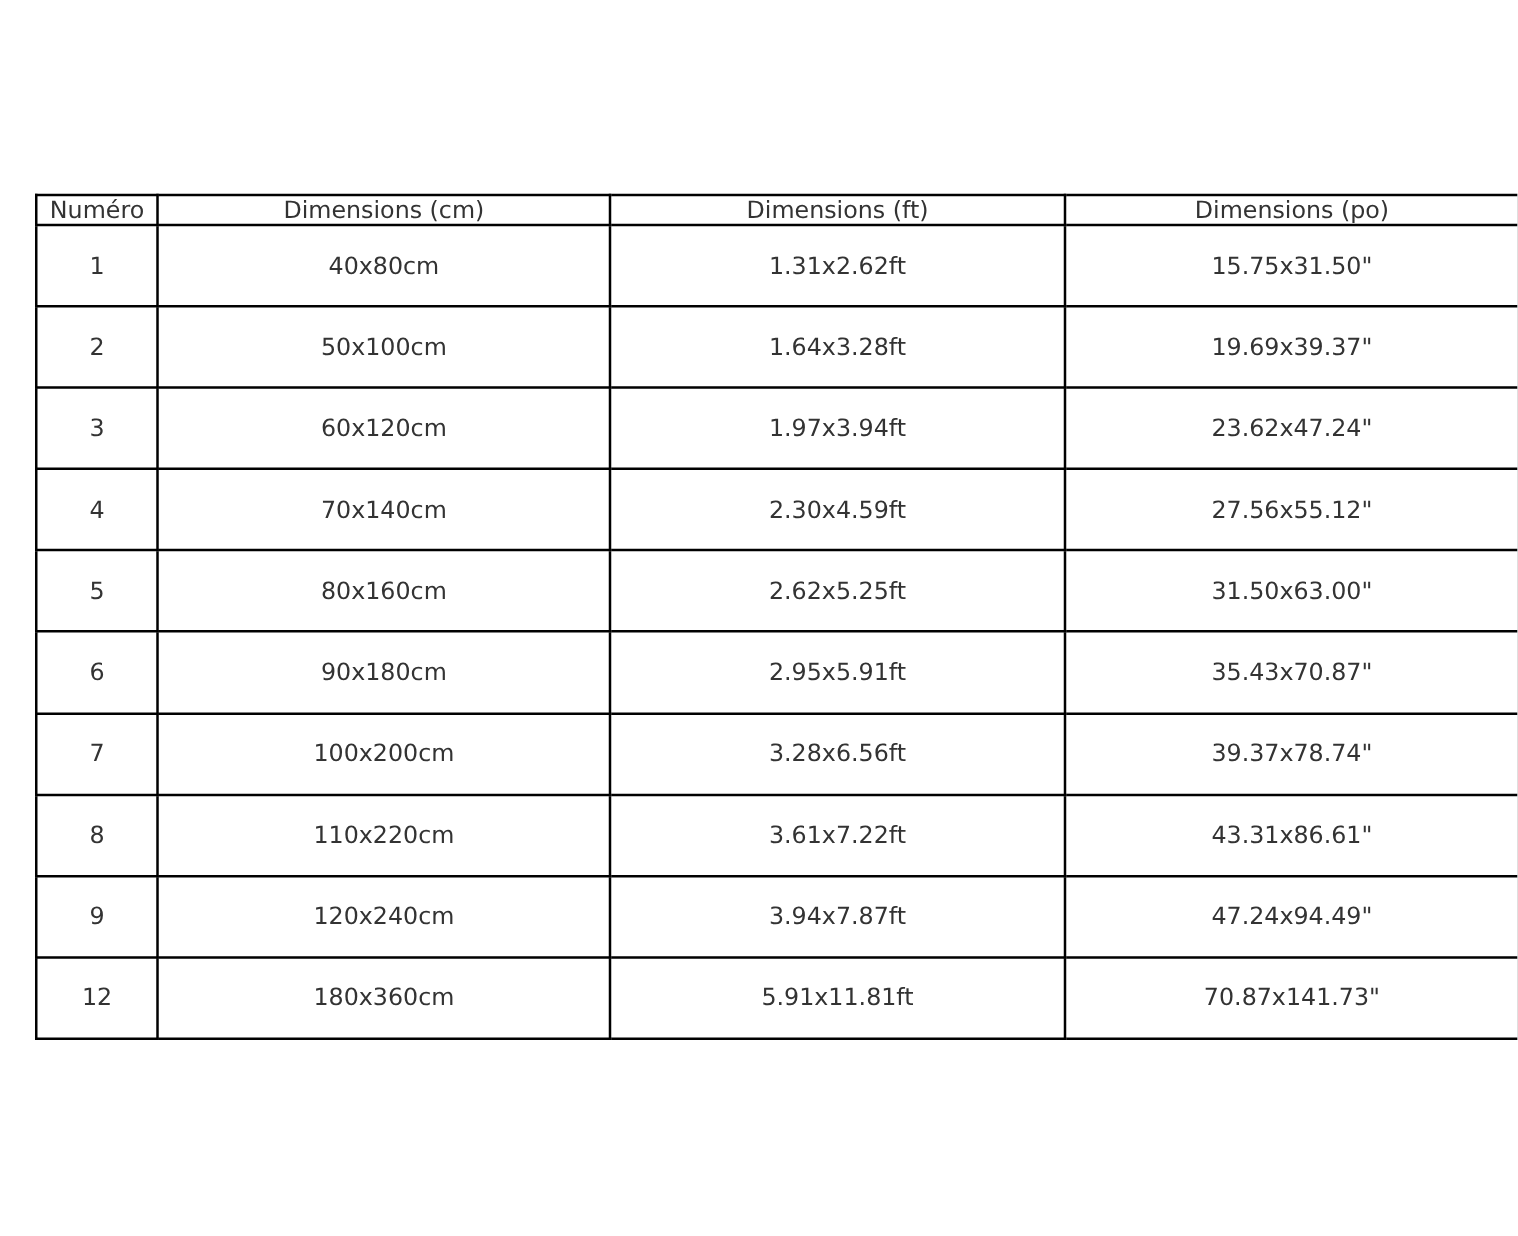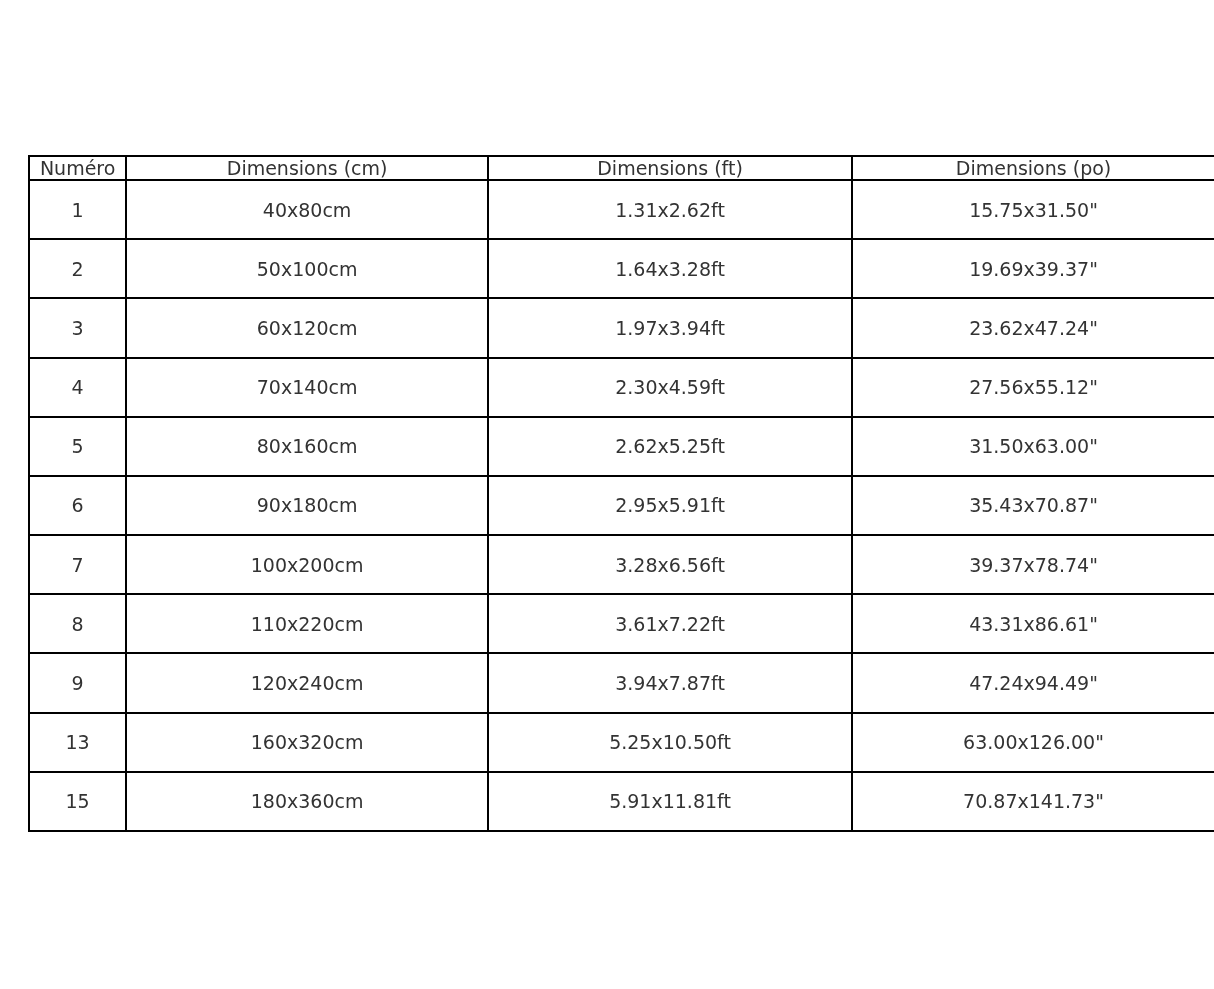--- a/index.html
+++ b/index.html
@@ -114,26 +114,20 @@
           <td>3.61x7.22ft</td>
           <td>43.31x86.61"</td>
         </tr>
         <tr>
           <td>9</td>
           <td>120x240cm</td>
           <td>3.94x7.87ft</td>
           <td>47.24x94.49"</td>
         </tr>
         <tr>
-          <td>13</td>
-          <td>160x320cm</td>
-          <td>5.25x10.50ft</td>
-          <td>63.00x126.00"</td>
-        </tr>
-        <tr>
-          <td>15</td>
+          <td>12</td>
           <td>180x360cm</td>
           <td>5.91x11.81ft</td>
           <td>70.87x141.73"</td>
         </tr>
       </tbody>
   </table>
 </div>
 
 </body></html>

